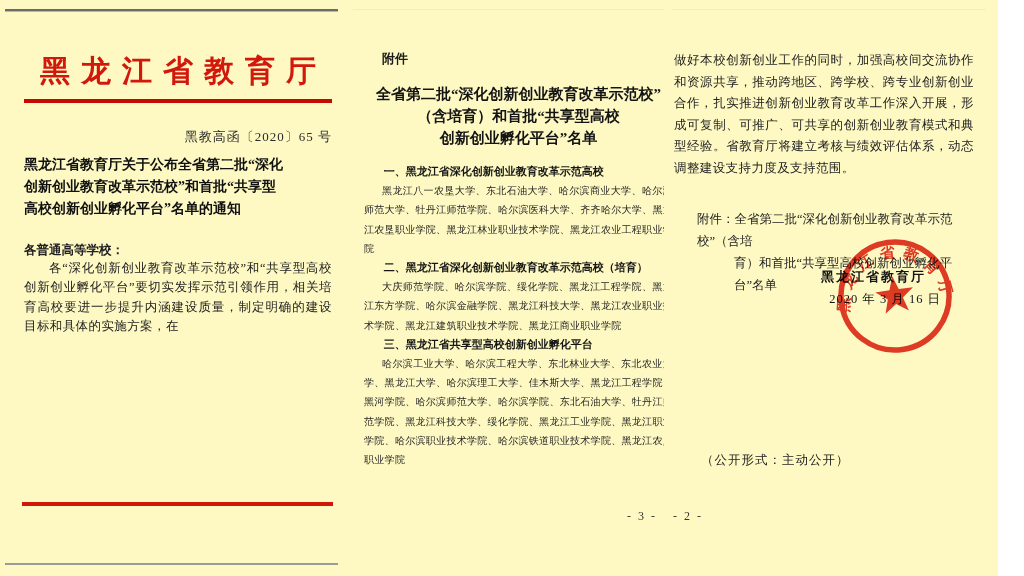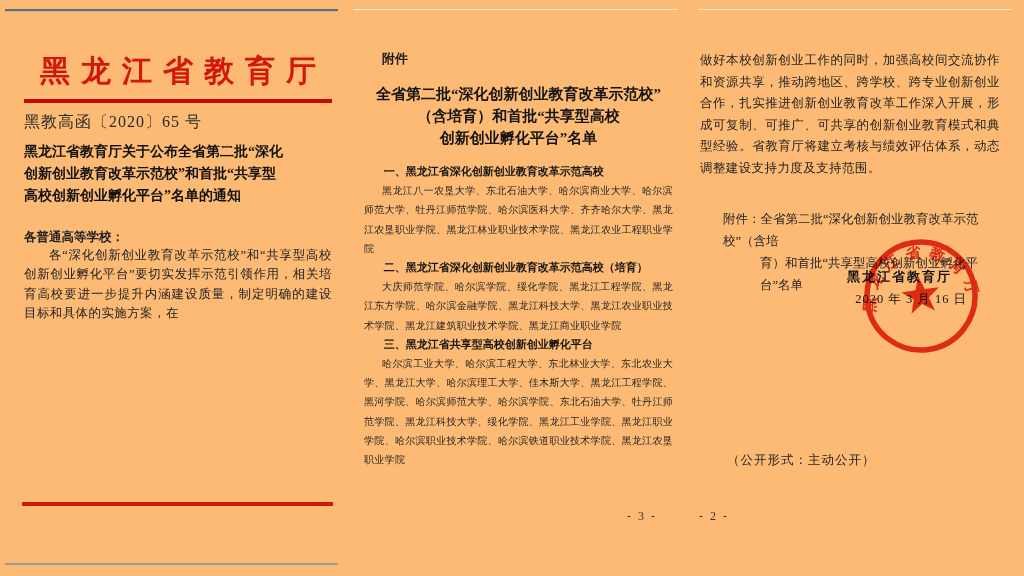--- a/index.html
+++ b/index.html
@@ -1,39 +1,39 @@
 <!DOCTYPE html>
 <html><head>
 <meta charset="utf-8">
 <style>
   html,body{margin:0;padding:0;}
   body{
     width:1024px;height:576px;position:relative;overflow:hidden;
     background:#ffffff;color:#1f1f1f;
     font-family:"Liberation Serif","DejaVu Serif",serif;
   }
-  .page{position:absolute;top:0;height:576px;overflow:hidden;background:#fdba74;}
+  .page{position:absolute;top:0;height:576px;overflow:hidden;background:#fef9c3;}
   #page-left{left:0;width:345px;}
   #page-mid{left:345px;width:345px;}
-  #page-right{left:690px;width:334px;}
+  #page-right{left:664px;width:334px;}
 
   .edge{position:absolute;}
   .edge-dark-top{left:5px;right:7px;top:9px;height:2px;background:#6b6b6b;box-shadow:0 1px 0 #b5b5b5;}
   .edge-dark-bottom{left:5px;right:7px;top:563px;height:2px;background:#9a9a9a;}
   .edge-light-top{left:8px;right:12px;top:9px;height:1px;background:#e9e9e9;}
 
   
   .l-inner{padding:0 13px 0 24px;}
   .agency{
     margin-top:50px;text-align:center;white-space:nowrap;
     font-size:30px;font-weight:bold;color:#d2170b;
     letter-spacing:11px;text-indent:11px;line-height:42px;
   }
   .red-rule{margin-top:7px;height:3.5px;background:#c40a03;}
-  .doc-no{margin-top:9px;text-align:left;font-size:16px;color:#2a2a2a;letter-spacing:1px;}
+  .doc-no{margin-top:25px;text-align:right;font-size:13px;color:#2a2a2a;letter-spacing:1px;}
   .notice-title{margin-top:8px;text-align:left;font-weight:bold;font-size:14px;line-height:22px;color:#111;}
   .salutation{margin-top:22px;font-size:12.5px;font-weight:bold;color:#222;}
   .body-para{
     margin:0;font-size:12.5px;line-height:19.6px;text-align:justify;
     color:#232323;letter-spacing:.4px;
   }
   .indent{text-indent:2em;}
   .l-rule-bottom{position:absolute;left:22px;right:12px;top:502px;height:3.5px;background:#d1160a;}
 
   

